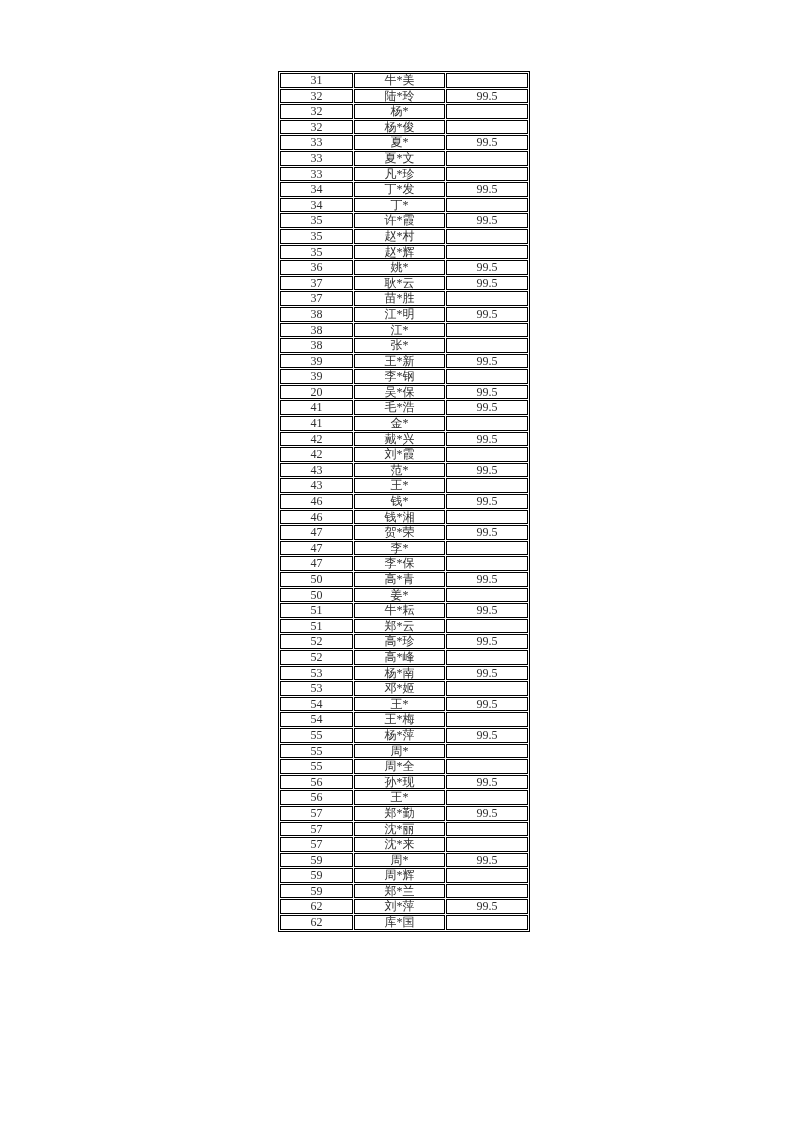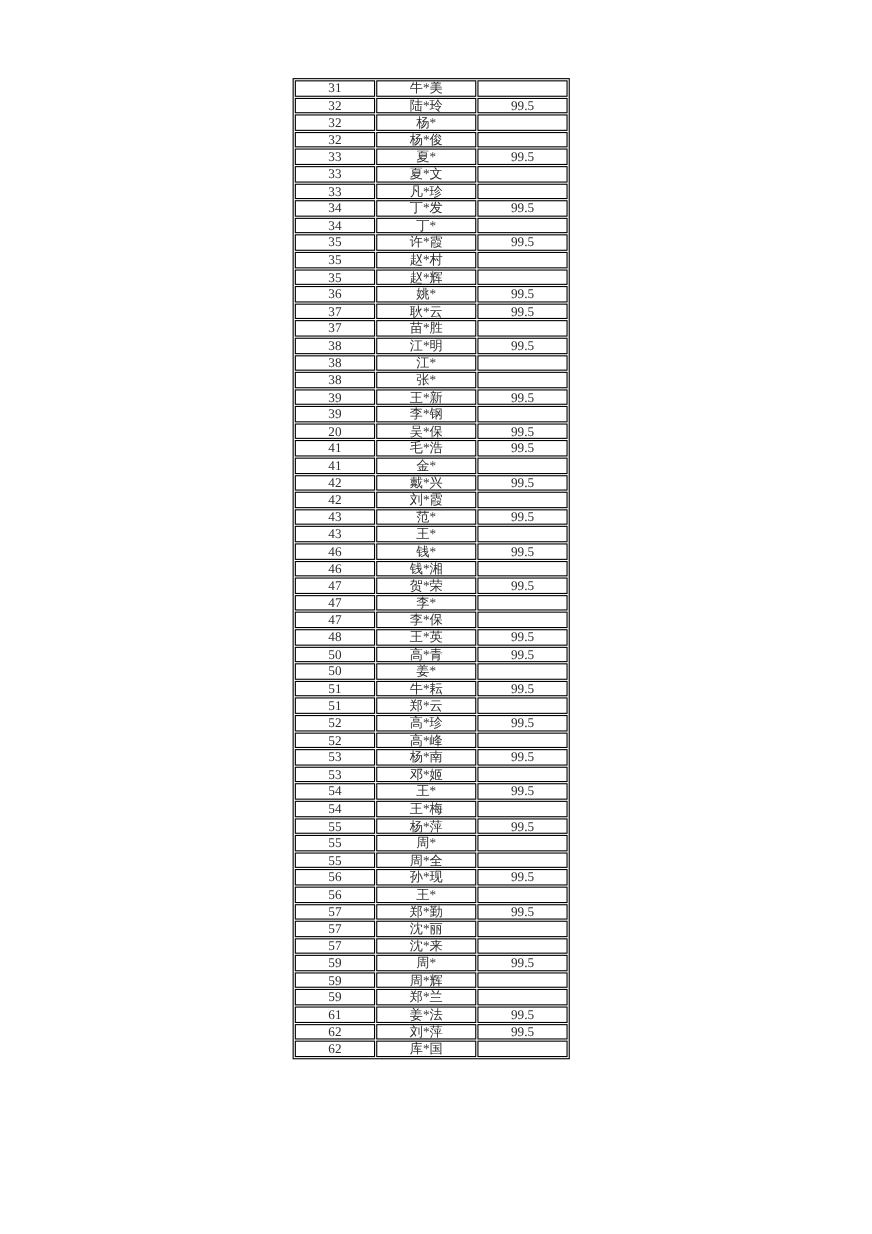--- a/index.html
+++ b/index.html
@@ -9,21 +9,21 @@
   }
   .page {
     position: relative;
     width: 793px;
     height: 1122px;
     background: #ffffff;
     overflow: hidden;
   }
   table.score-table {
     position: absolute;
-    left: 266px;
+    left: 278px;
     top: 71px;
     border-collapse: separate;
     border-spacing: 1px;
     border: 1px solid #000000;
     table-layout: fixed;
   }
   table.score-table td {
     border: 1px solid #000000;
     height: 12.6px;
     padding: 0;
@@ -232,25 +232,20 @@
     <td class="c-name">李*</td>
     <td class="c-score"></td>
   </tr>
 
   <tr>
     <td class="c-rank">47</td>
     <td class="c-name">李*保</td>
     <td class="c-score"></td>
   </tr>
 
-  <tr>
-    <td class="c-rank">48</td>
-    <td class="c-name">王*英</td>
-    <td class="c-score">99.5</td>
-  </tr>
 
 
   <tr>
     <td class="c-rank">50</td>
     <td class="c-name">高*青</td>
     <td class="c-score">99.5</td>
   </tr>
 
   <tr>
     <td class="c-rank">50</td>
@@ -367,25 +362,20 @@
     <td class="c-score"></td>
   </tr>
 
   <tr>
     <td class="c-rank">59</td>
     <td class="c-name">郑*兰</td>
     <td class="c-score"></td>
   </tr>
 
 
-  <tr>
-    <td class="c-rank">61</td>
-    <td class="c-name">姜*法</td>
-    <td class="c-score">99.5</td>
-  </tr>
 
   <tr>
     <td class="c-rank">62</td>
     <td class="c-name">刘*萍</td>
     <td class="c-score">99.5</td>
   </tr>
 
   <tr>
     <td class="c-rank">62</td>
     <td class="c-name">库*国</td>

